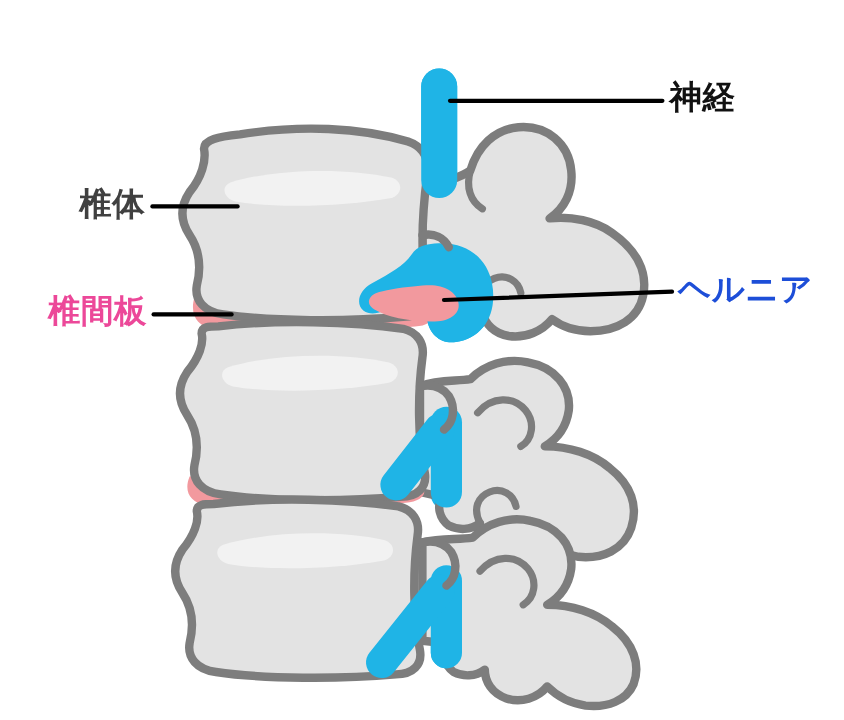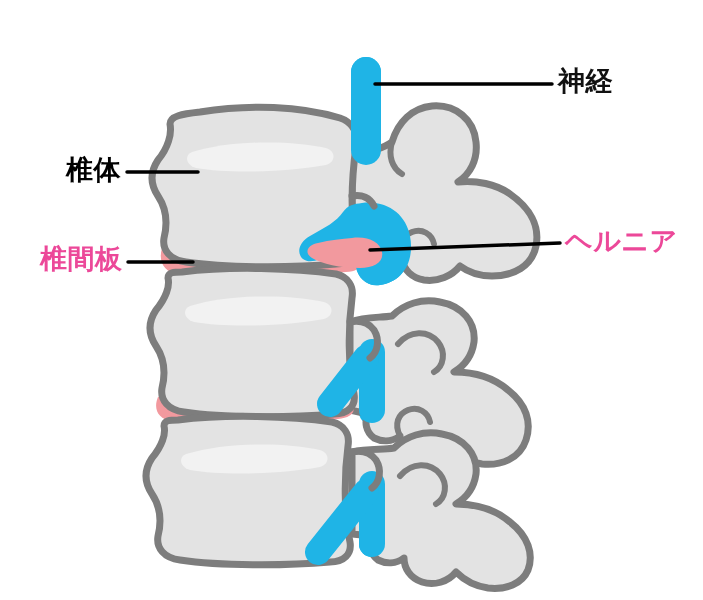--- a/index.html
+++ b/index.html
@@ -229,19 +229,19 @@
     <g>
       <line x1="375" y1="84" x2="552" y2="84" stroke="#000000" stroke-width="3.5" stroke-linecap="round"></line>
       <line x1="370" y1="250" x2="560" y2="243" stroke="#000000" stroke-width="3.5" stroke-linecap="round"></line>
       <line x1="127" y1="172" x2="198" y2="172" stroke="#000000" stroke-width="3.5" stroke-linecap="round"></line>
       <line x1="128" y1="262" x2="193" y2="262" stroke="#000000" stroke-width="3.5" stroke-linecap="round"></line>
     </g>
   </svg>
 
   <div class="label-text" id="label-nerve" style="color: rgb(17, 17, 17);">神経</div>
 
-  <div class="label-text" id="label-hernia" style="color: #ec4899;">ヘルニア</div>
-
-  <div class="label-text" id="label-vertebral-body" style="color: #000000;">椎体</div>
+  <div class="label-text" id="label-hernia" style="color: #1d4ed8;">ヘルニア</div>
+
+  <div class="label-text" id="label-vertebral-body" style="color: #404040;">椎体</div>
 
   <div class="label-text" id="label-disc" style="color: #ec4899;">椎間板</div>
 
 </div>
 
 </body></html>

